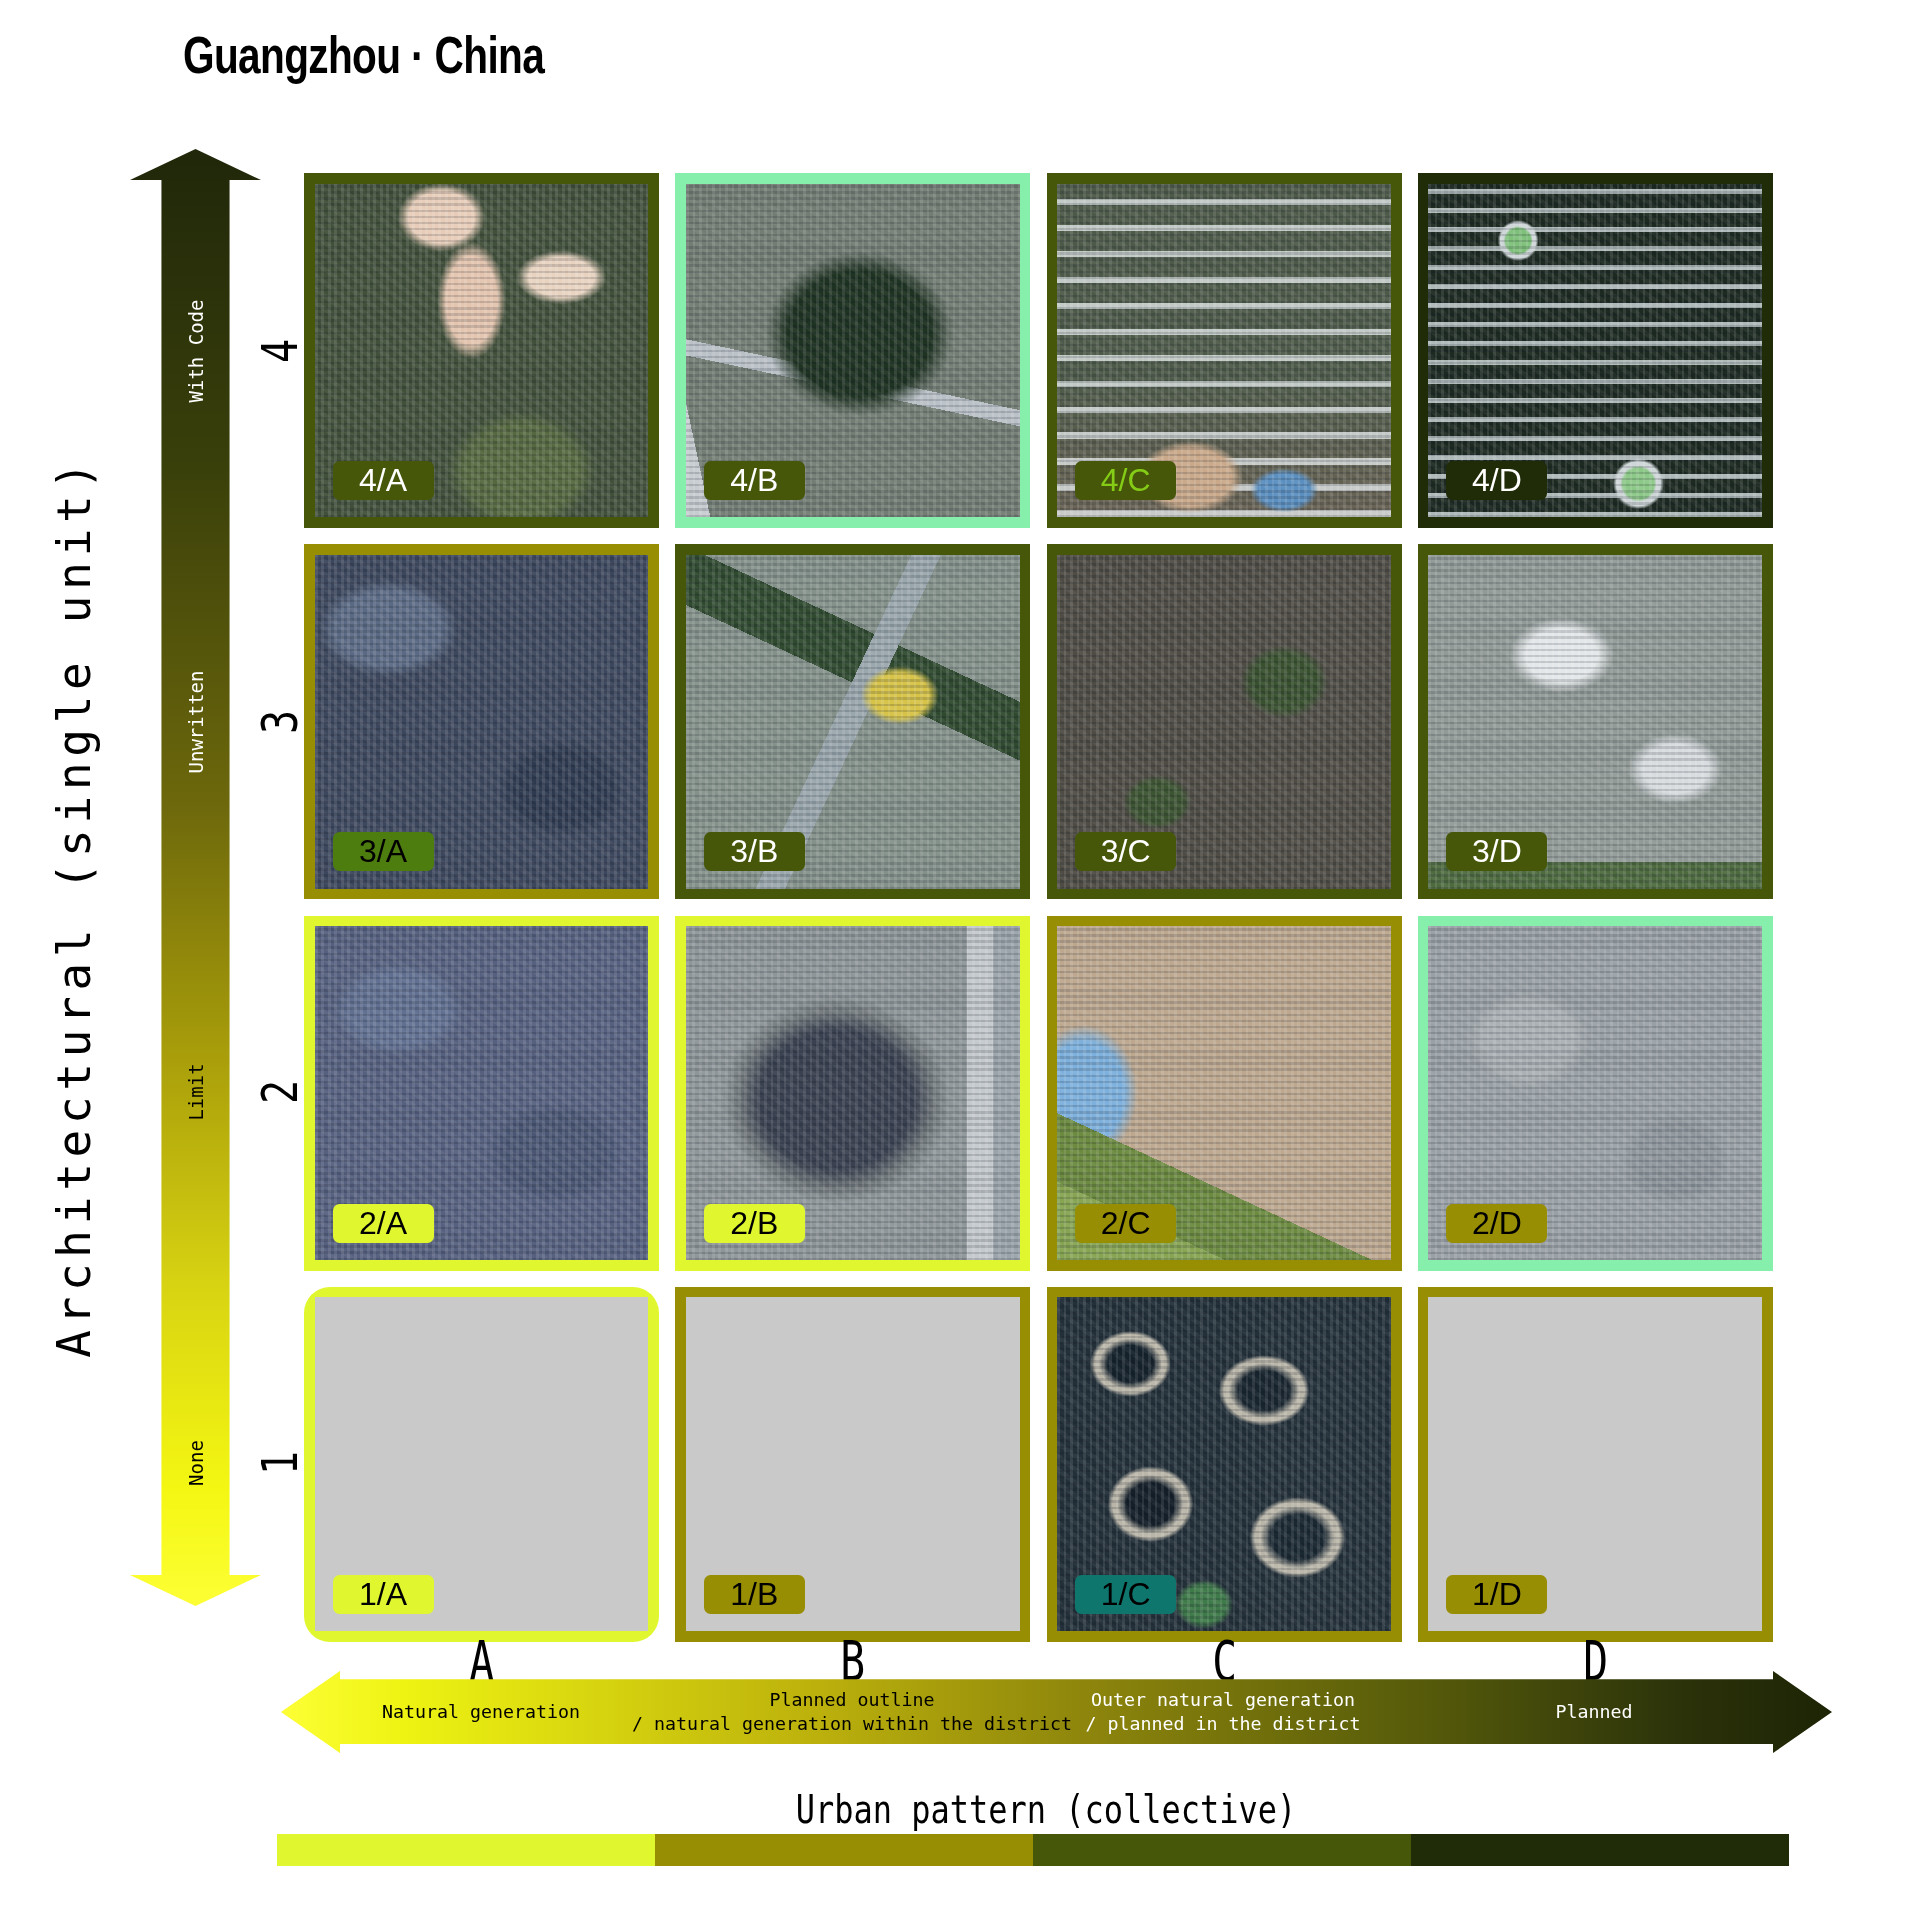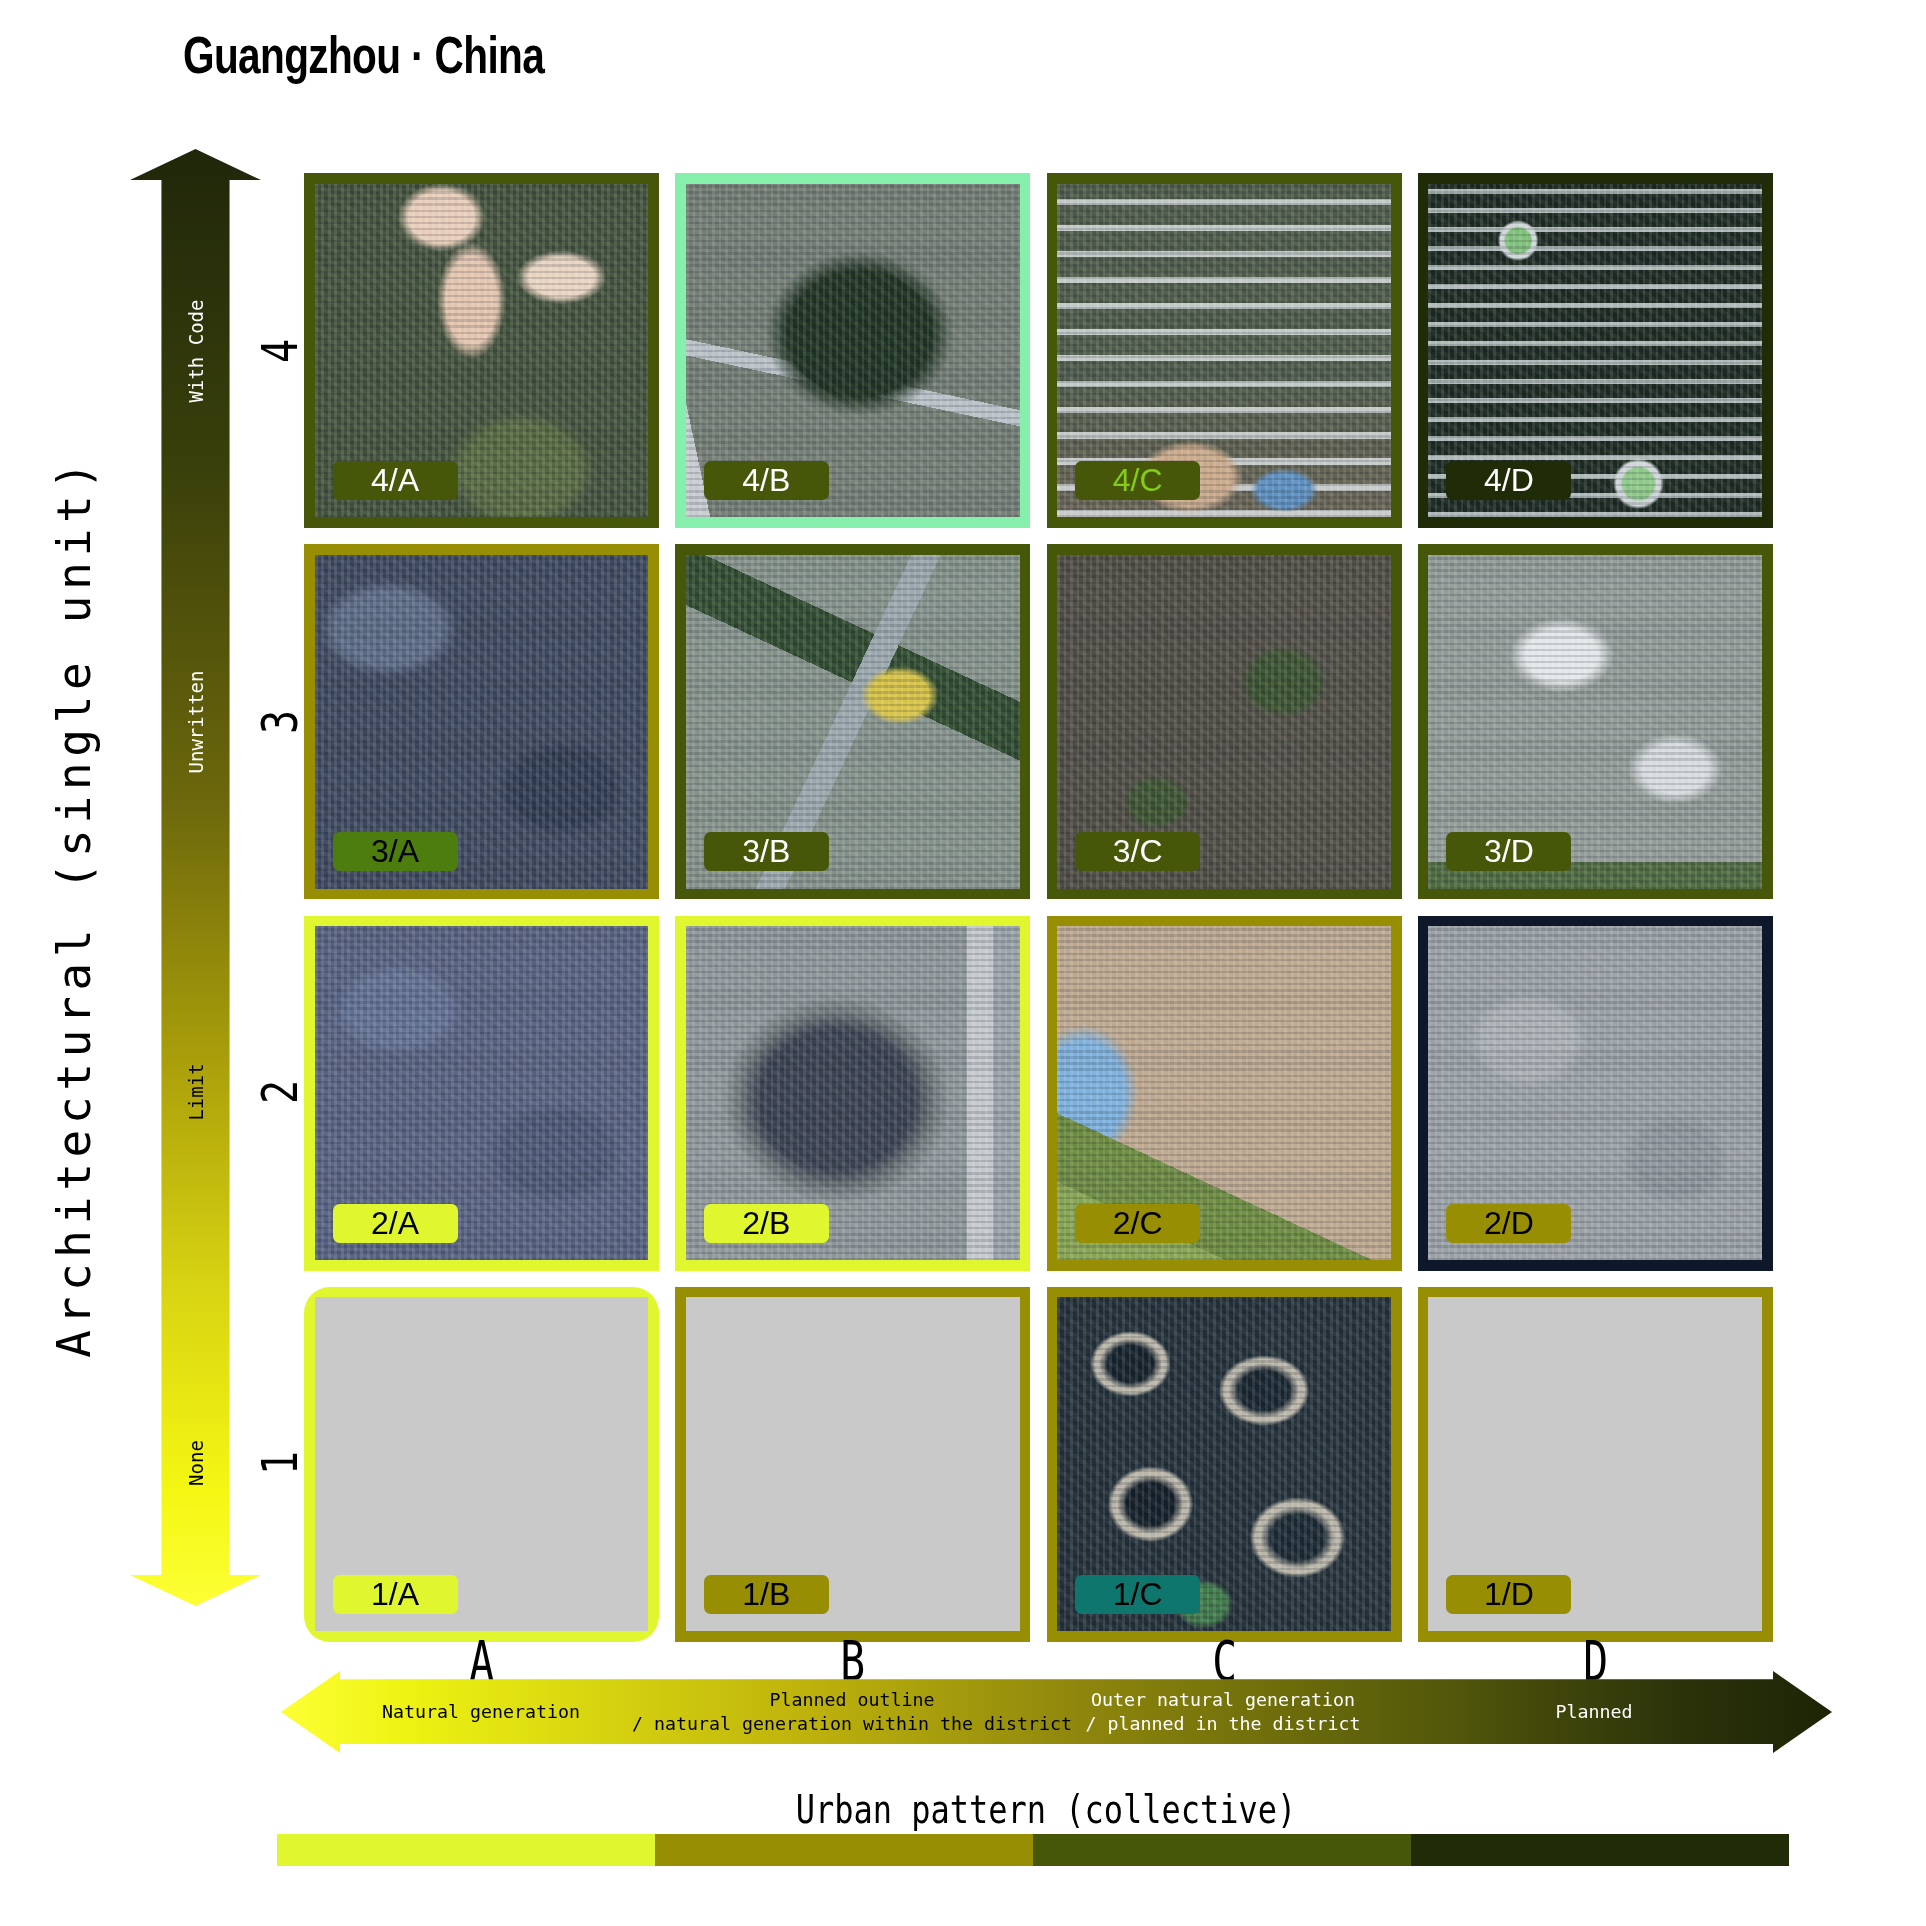--- a/index.html
+++ b/index.html
@@ -29,21 +29,21 @@
   .grid{position:absolute;left:304px;top:173px;display:grid;
         grid-template-columns:repeat(4,355px);grid-template-rows:repeat(4,355px);gap:16.3px;}
   .cell{position:relative;}
   .sat{position:absolute;inset:10.6px;overflow:hidden;}
   .sat::after{content:"";position:absolute;inset:0;
         background:
           repeating-linear-gradient(90deg,rgba(255,255,255,.10) 0 2.9px,rgba(0,0,0,0) 2.9px 6.5px),
           repeating-linear-gradient(0deg,rgba(10,16,28,.16) 0 2.4px,rgba(0,0,0,0) 2.4px 6.1px),
           repeating-linear-gradient(37deg,rgba(255,255,255,.05) 0 4.5px,rgba(0,0,0,0) 4.5px 10.6px);}
   .sat.empty::after{display:none;}
-  .tag{position:absolute;left:28.5px;bottom:28px;width:125px;height:39px;border-radius:6.5px;
+  .tag{position:absolute;left:28.5px;bottom:28px;width:101px;height:39px;border-radius:6.5px;
        display:flex;align-items:center;justify-content:center;font-size:32px;z-index:2;}
 
   
   .sat-r4a{background:
      radial-gradient(73px 57px at 38% 10%,#e7cdb9 0 45%,rgba(0,0,0,0) 60%),
      radial-gradient(57px 98px at 47% 35%,#e3c4ae 0 45%,rgba(0,0,0,0) 60%),
      radial-gradient(82px 49px at 74% 28%,#e8d3c0 0 40%,rgba(0,0,0,0) 55%),
      radial-gradient(114px 90px at 62% 86%,#55683f 0 50%,rgba(0,0,0,0) 65%),
      #41503a;}
   .sat-r4b{background:
@@ -184,21 +184,21 @@
       <div class="tag" style="background: rgb(224, 246, 47); color: rgb(0, 0, 0);">2/A</div>
     </div>
     <div class="cell" style="background: rgb(224, 246, 47);">
       <div class="sat sat-r2b"></div>
       <div class="tag" style="background: rgb(224, 246, 47); color: rgb(0, 0, 0);">2/B</div>
     </div>
     <div class="cell" style="background: rgb(152, 142, 4);">
       <div class="sat sat-r2c"></div>
       <div class="tag" style="background: rgb(152, 142, 4); color: rgb(0, 0, 0);">2/C</div>
     </div>
-    <div class="cell" style="background: #0f172a;">
+    <div class="cell" style="background: #86efac;">
       <div class="sat sat-r2d"></div>
       <div class="tag" style="background: rgb(152, 142, 4); color: rgb(0, 0, 0);">2/D</div>
     </div>
 
     <div class="cell" style="background: rgb(224, 246, 47); border-radius: 26px;">
       <div class="sat empty" style="background: rgb(201, 201, 201);"></div>
       <div class="tag" style="background: rgb(224, 246, 47); color: rgb(0, 0, 0);">1/A</div>
     </div>
     <div class="cell" style="background: rgb(152, 142, 4);">
       <div class="sat empty" style="background: rgb(201, 201, 201);"></div>

